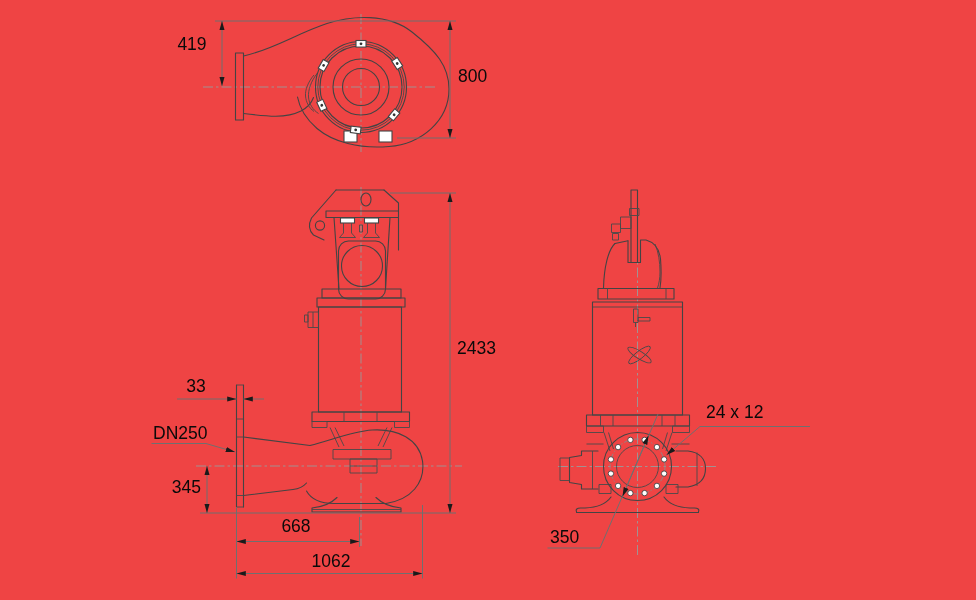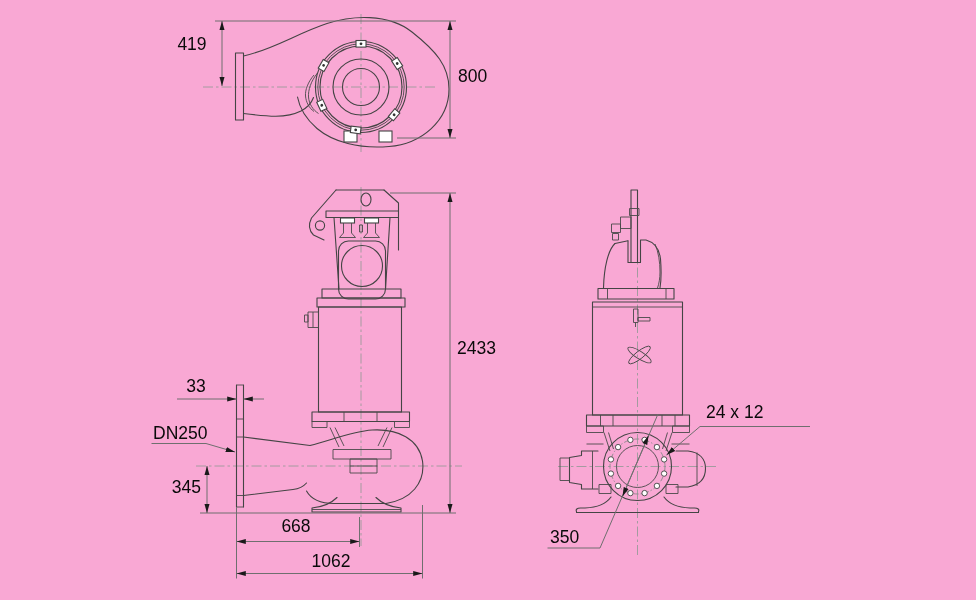--- a/index.html
+++ b/index.html
@@ -1,16 +1,16 @@
 <!DOCTYPE html>
 <html><head>
 <meta charset="utf-8">
 <style>
   html,body{margin:0;padding:0;background:#fff;}
-  #stage{position:relative;width:976px;height:600px;background:#f9a8d4;overflow:hidden;
+  #stage{position:relative;width:976px;height:600px;background:#ef4444;overflow:hidden;
          font-family:"Liberation Sans", sans-serif;}
   svg text{font-family:"Liberation Sans", sans-serif;font-size:17.5px;fill:#0a0a0a;}
   .part{stroke:#444;stroke-width:1.1;fill:none;stroke-linejoin:round;stroke-linecap:round;}
   .part-thin{stroke:#4a4a4a;stroke-width:0.9;fill:none;stroke-linejoin:round;}
   .part-fill{stroke:#444;stroke-width:1.1;fill:#ffffff;}
   .dim{stroke:#6f6f6f;stroke-width:1;fill:none;}
   .cl{stroke:#9a9a9a;stroke-width:0.9;fill:none;stroke-dasharray:10 3 2.5 3;}
   .bolt{stroke:#444;stroke-width:0.9;fill:#fff;}
   .dot{fill:#333;stroke:none;}
 </style>

